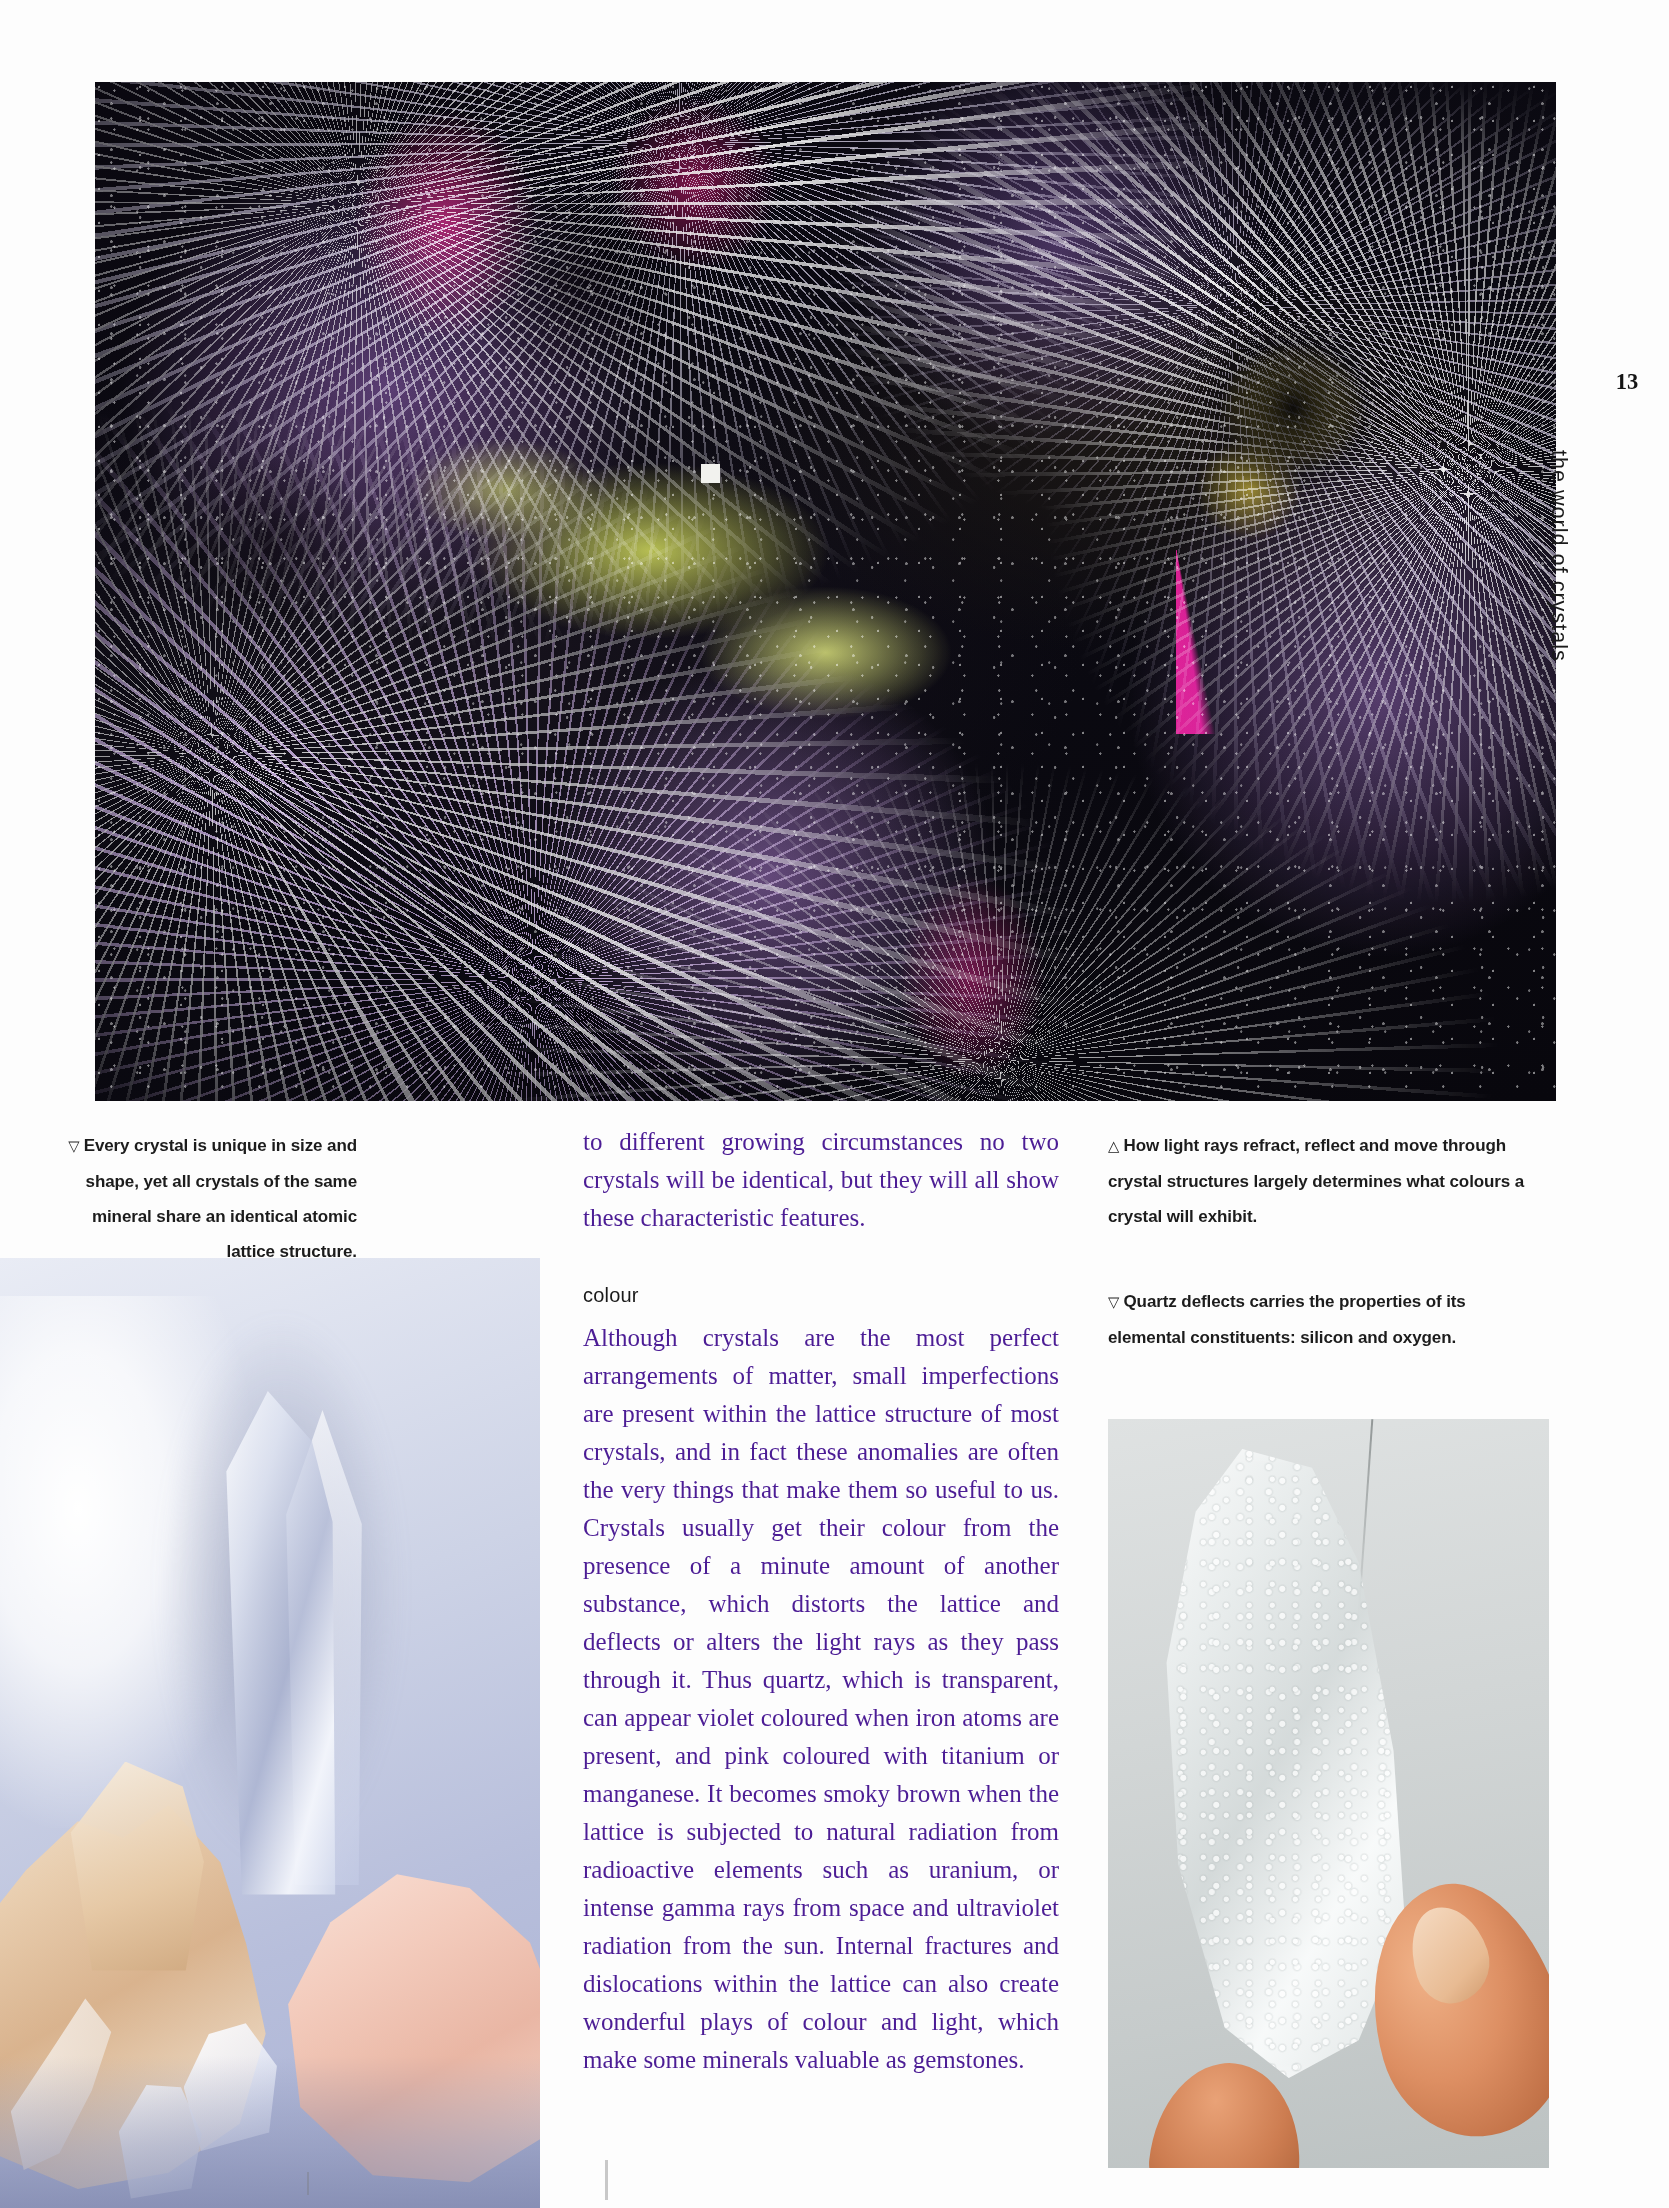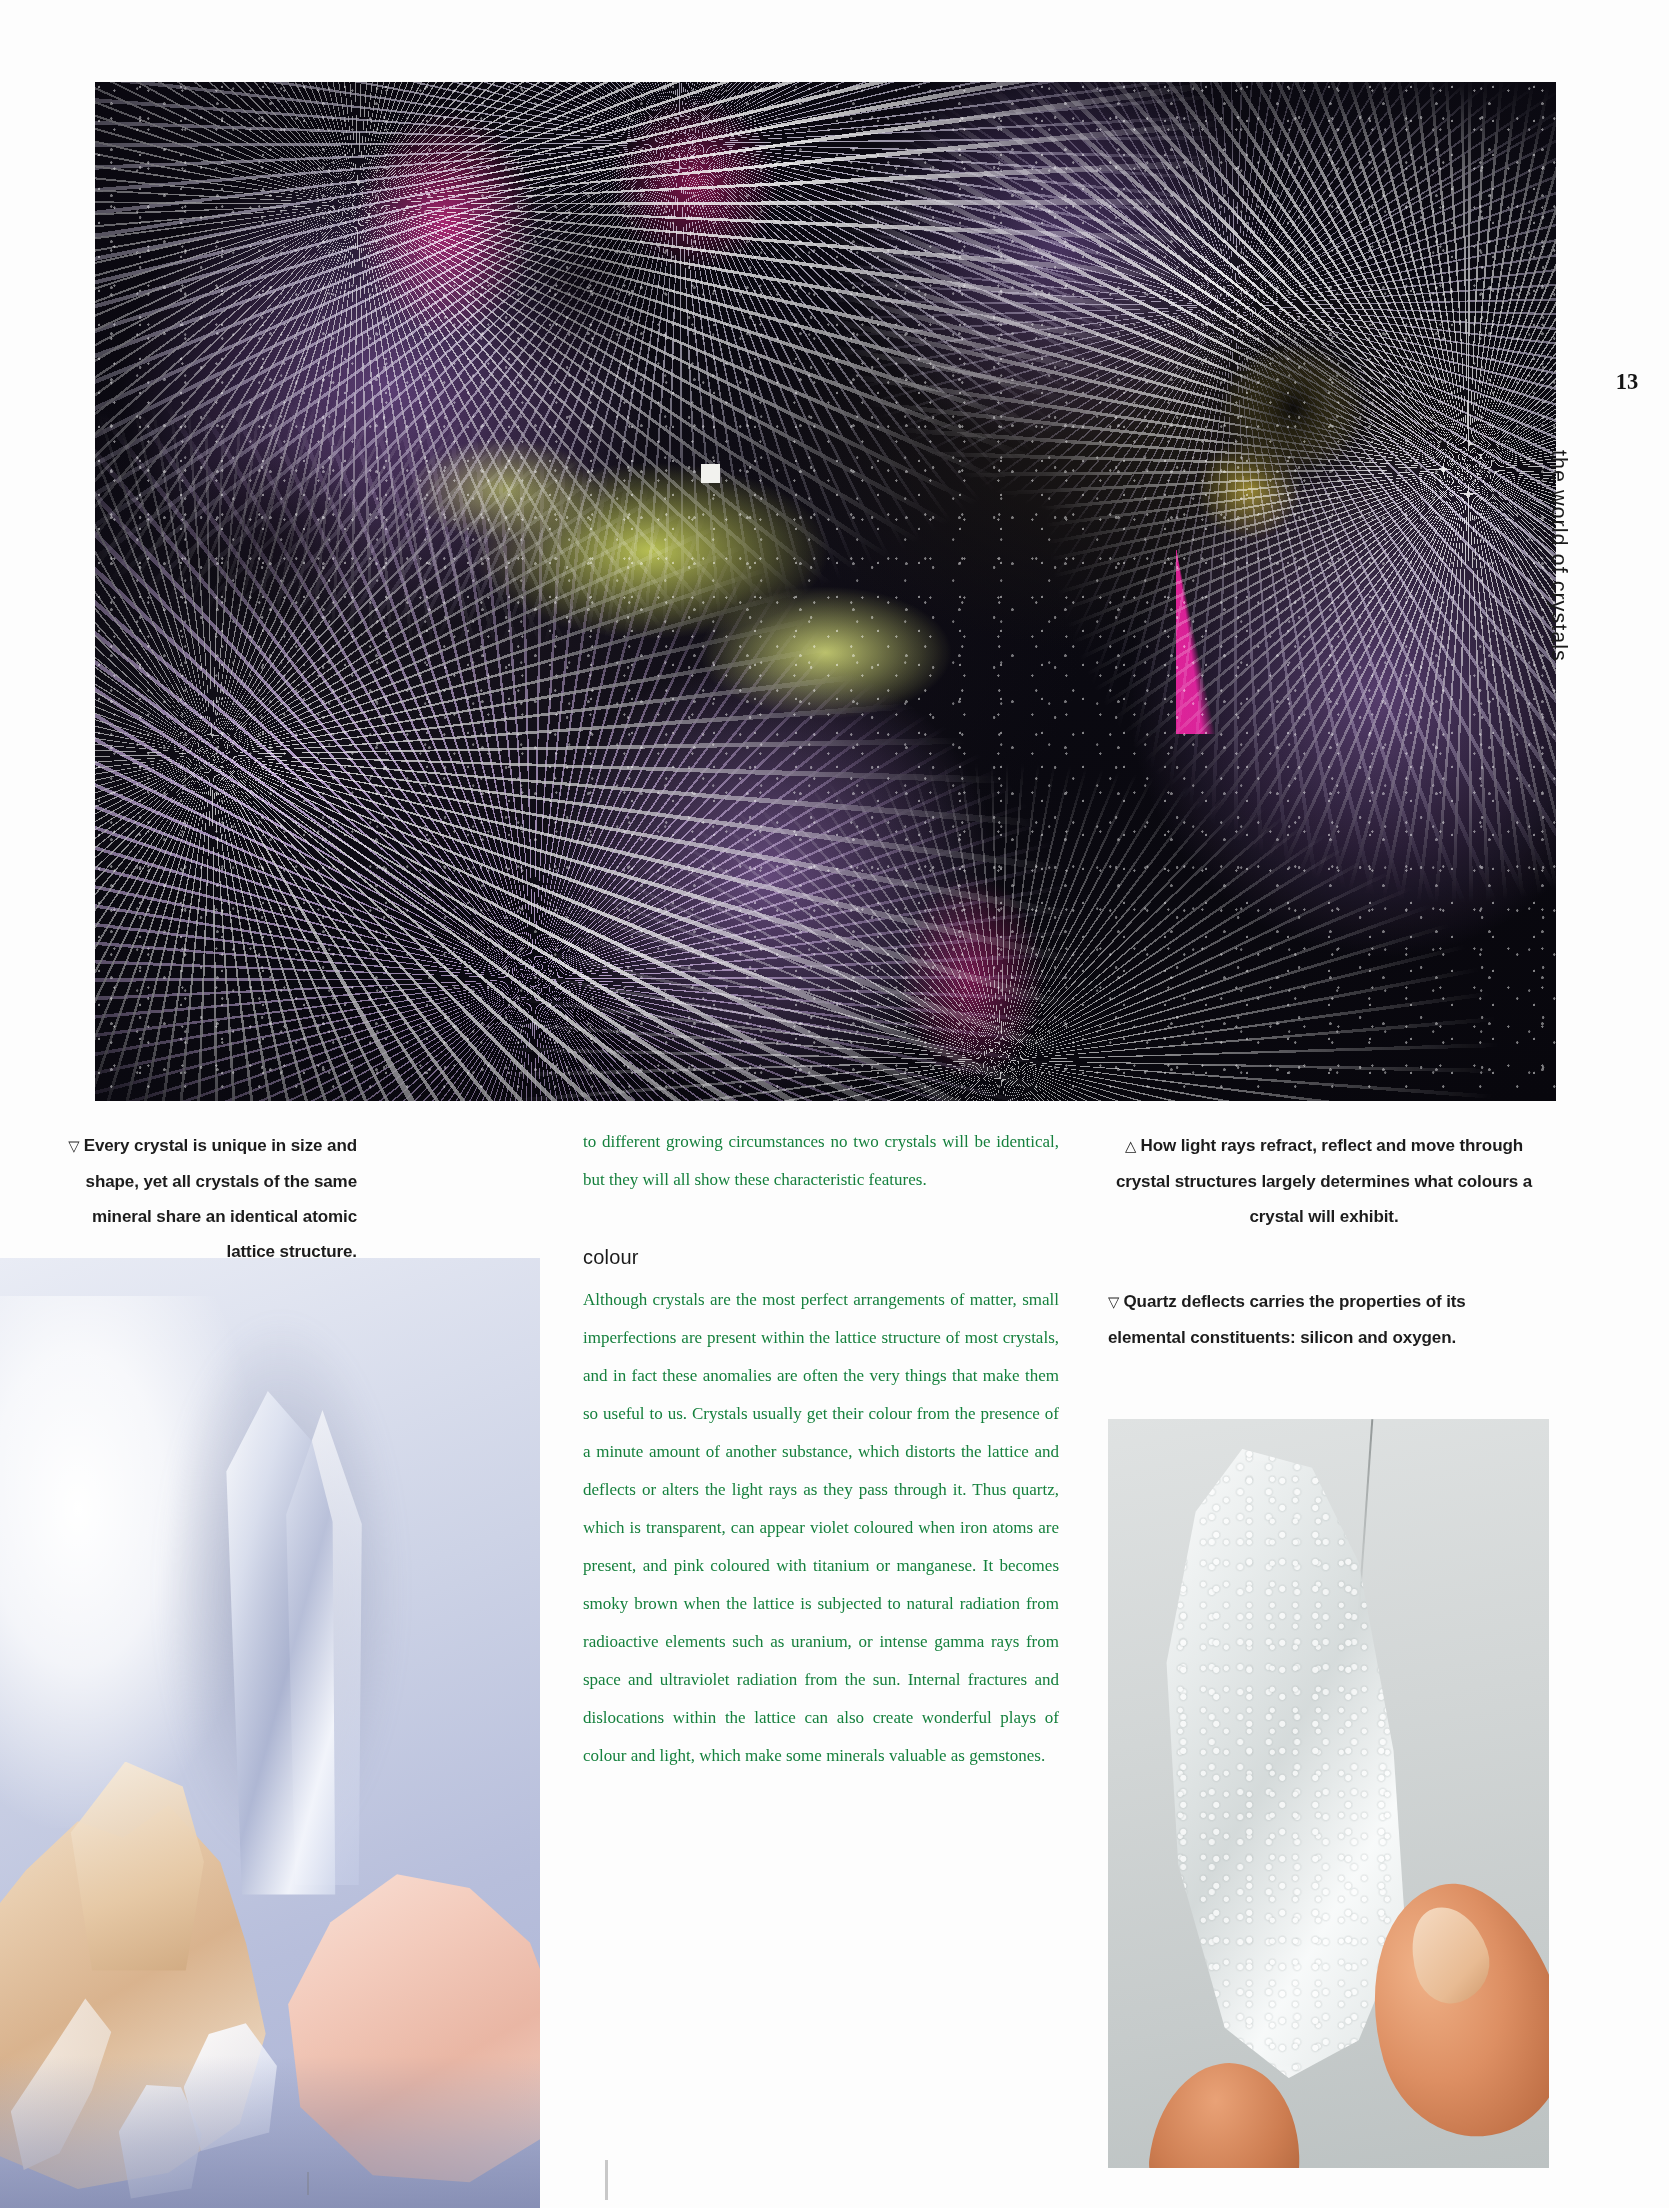--- a/index.html
+++ b/index.html
@@ -232,31 +232,31 @@
     position:absolute;
     font-family:"Liberation Sans", sans-serif;
     font-weight:700;
     font-size:17px;
     line-height:35px;
     color:#1c1c1c;
     letter-spacing:-0.1px;
   }
   .cap .tri{font-weight:400;font-size:14.7px;display:inline-block;margin-right:4.3px;}
   .cap-left{left:59px;top:1128px;width:298px;text-align:right;}
-  .cap-topright{left:1108px;top:1128px;width:432px;text-align:center;}
+  .cap-topright{left:1108px;top:1128px;width:432px;}
   .cap-botright{left:1108px;top:1284px;width:432px;}
 
   .col-mid{
     position:absolute;left:583px;top:1123px;width:476px;
   }
   .body{
     font-family:"Liberation Serif", serif;
-    font-size:17px;
+    font-size:25px;
     line-height:38px;
-    color:#15803d;
+    color:#4c1d95;
     text-align:justify;
     text-justify:inter-word;
     margin:0;
   }
   .body-top{margin-bottom:0;}
   .sec-head{
     font-family:"Liberation Sans", sans-serif;
     font-weight:400;
     font-size:20px;
     line-height:40px;

